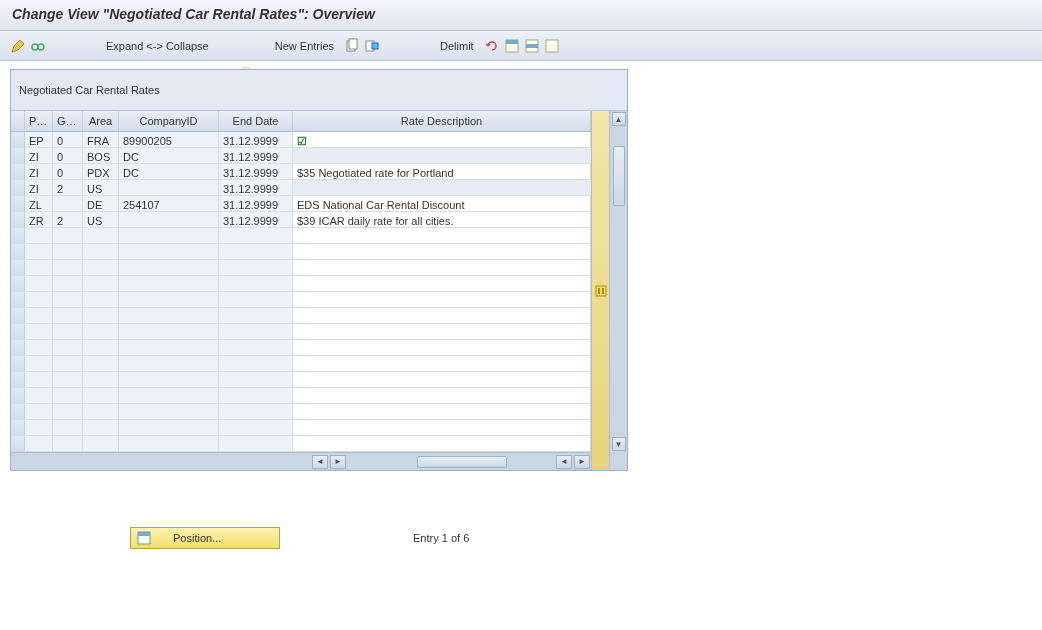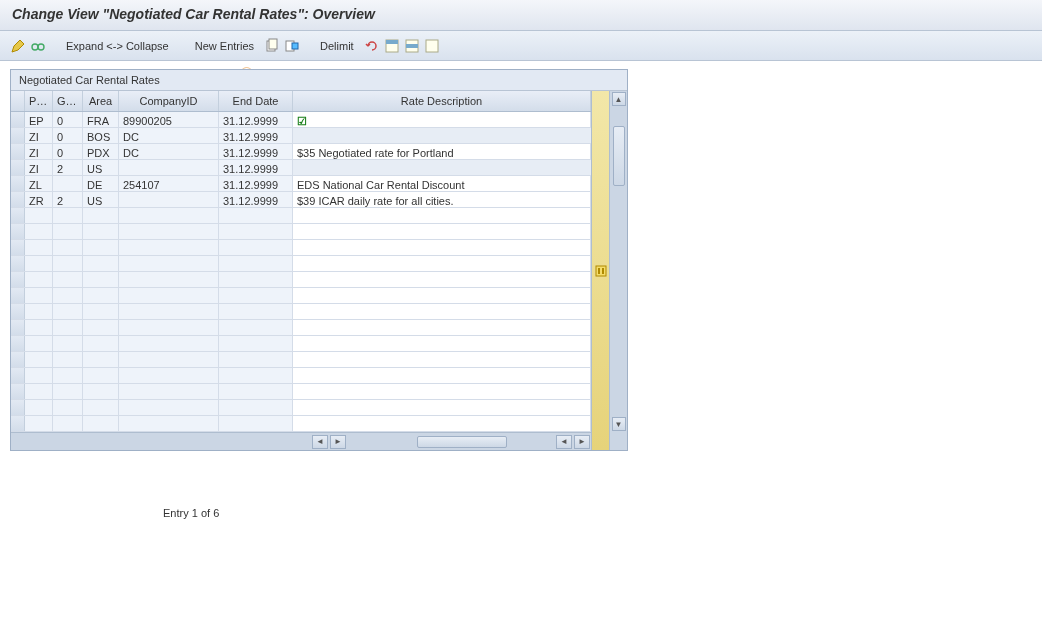--- a/index.html
+++ b/index.html
@@ -10,34 +10,34 @@
     padding: 6px 12px 8px 12px;
     font-style: italic; font-weight: bold; font-size: 14px; color: #333;
     border-bottom: 1px solid #b8c4d4;
   }
   .toolbar {
     background: linear-gradient(#ecf1f8, #d9e2ee);
     padding: 4px 10px; display: flex; align-items: center; gap: 4px;
     border-bottom: 1px solid #b8c4d4; height: 30px;
   }
   .toolbar .sep { width: 6px; }
-  .toolbar .txtbtn { padding: 3px 6px; cursor: pointer; }
+  .toolbar .txtbtn { padding: 3px 6px; cursor: pointer; margin-left: 40px; }
   .icon16 { width: 16px; height: 16px; display: inline-block; cursor: pointer; }
   .watermark {
     position: absolute; top: 64px; left: 240px;
     color: rgba(224,130,28,0.45); font-size: 18px; letter-spacing: 1px;
     pointer-events: none; font-weight: bold;
   }
   .content { padding: 8px 10px; }
   .panel {
     width: 618px; border: 1px solid #9fb0c6; background: #e7edf5;
     position: relative;
   }
   .panel-title {
-    padding: 4px 8px; font-size: 11px; color: #333;
+    padding: 14px 8px; font-size: 11px; color: #333;
     border-bottom: 1px solid #b8c4d4; background: #e2e9f3;
   }
   .grid { display: flex; }
   .grid-main { flex: 1; }
   .grid-scroll { width: 18px; background: #cbd6e4; position: relative; border-left: 1px solid #aebdcf; }
   .grid-head { display: flex; background: linear-gradient(#e7edf5,#d6dfec); border-bottom: 1px solid #aebdcf; text-align: center; }
   .grid-head div {
     padding: 4px 4px; border-right: 1px solid #c3cfdd; font-size: 11px; color: #333;
     overflow: hidden; text-overflow: ellipsis; white-space: nowrap;
     background: linear-gradient(#e9eef7,#d3ddea);
@@ -360,16 +360,25 @@
           <div class="vsbtn">▲</div>
           <div class="vsthumb" style="height:60px; margin-top:20px;"></div>
           <div style="position:absolute; bottom:18px; left:0; right:0;">
             <div class="vsbtn">▼</div>
           </div>
         </div>
       </div>
     </div>
 
     <div class="footer">
+      <div class="pos-btn">
+        <span class="ic">
+          <svg viewBox="0 0 14 14">
+              <rect x="1" y="1" width="12" height="12" fill="#fff" stroke="#5a8"></rect>
+              <rect x="1" y="1" width="12" height="4" fill="#7ac"></rect>
+            </svg>
+        </span>
+        <span>Position...</span>
+      </div>
       <div class="entry-txt">Entry 1 of 6</div>
     </div>
   </div>
 </div>
 
 </body></html>

